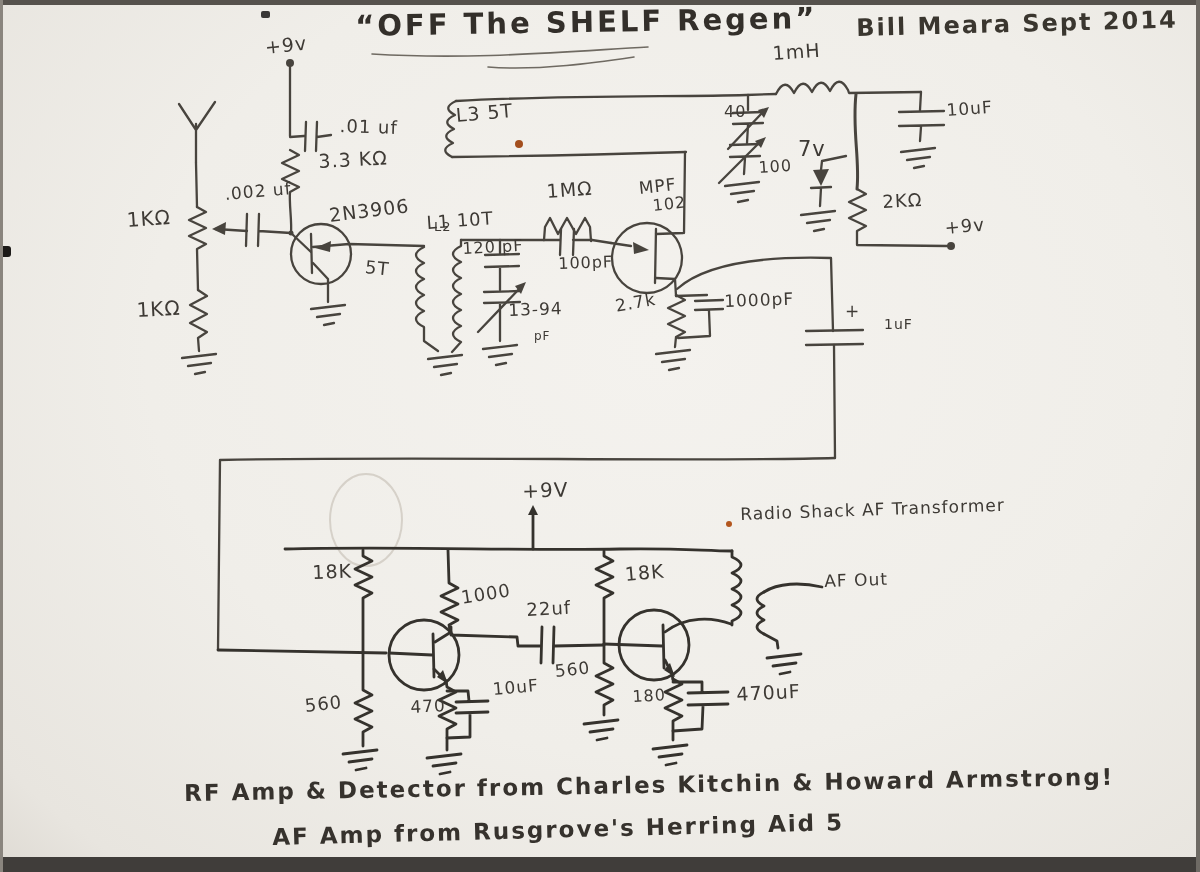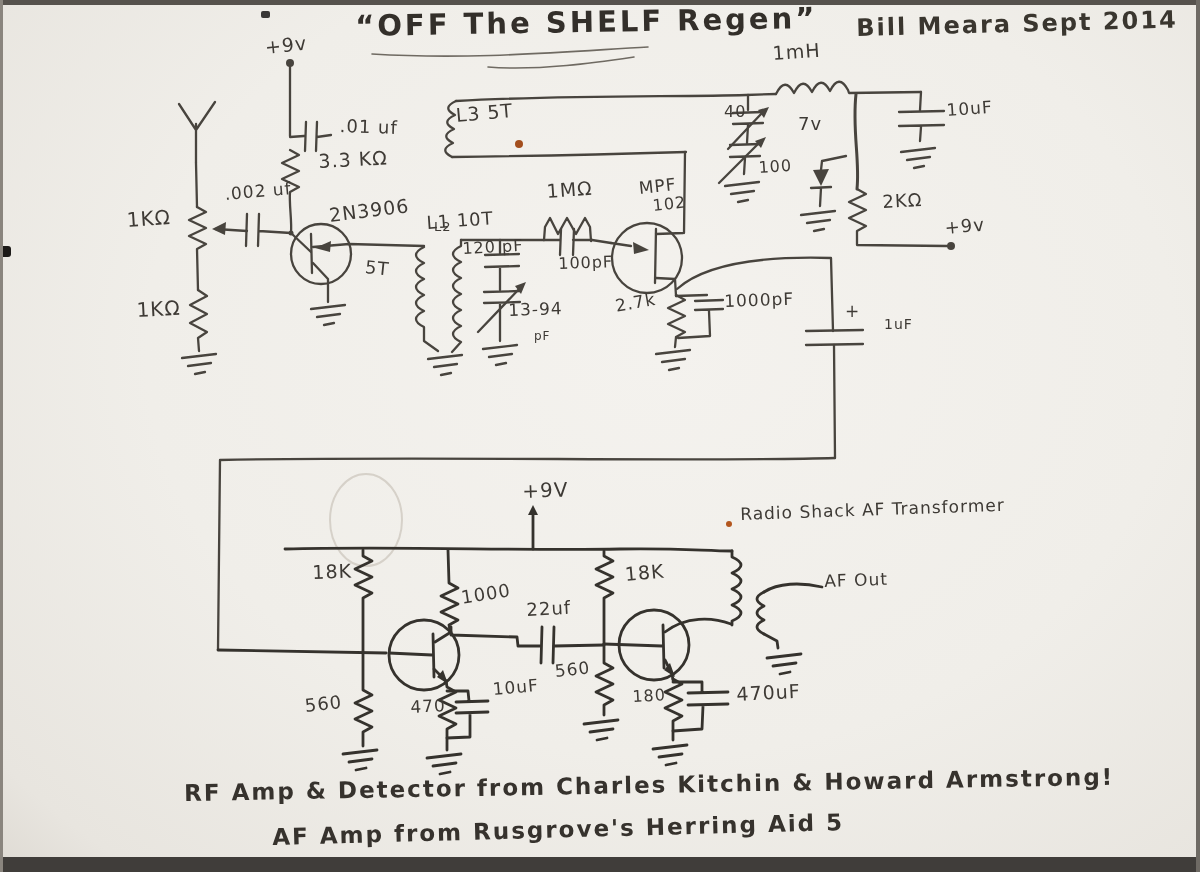--- a/index.html
+++ b/index.html
@@ -277,21 +277,21 @@
 <div class="lbl" style="left:652px;top:198px;font-size:16px;transform:rotate(-6deg)">102</div>
 <div class="lbl" style="left:462px;top:241px;font-size:16px;transform:rotate(-3deg)">120 pF</div>
 <div class="lbl" style="left:558px;top:256px;font-size:16px;transform:rotate(-2deg)">100pF</div>
 <div class="lbl" style="left:508px;top:302px;font-size:17px;transform:rotate(-2deg)">13-94</div>
 <div class="lbl" style="left:534px;top:330px;font-size:12px">pF</div>
 <div class="lbl" style="left:614px;top:298px;font-size:17px;transform:rotate(-10deg)">2.7k</div>
 <div class="lbl" style="left:724px;top:293px;font-size:17px;transform:rotate(-2deg)">1000pF</div>
 <div class="lbl" style="left:772px;top:44px;font-size:19px;transform:rotate(-4deg)">1mH</div>
 <div class="lbl" style="left:724px;top:104px;font-size:16px">40</div>
 <div class="lbl" style="left:758px;top:160px;font-size:16px;transform:rotate(-4deg)">100</div>
-<div class="lbl" style="left:798px;top:115px;font-size:18px">7v</div>
+<div class="lbl" style="left:798px;top:139px;font-size:21px">7v</div>
 <div class="lbl" style="left:946px;top:102px;font-size:17px;transform:rotate(-4deg)">10uF</div>
 <div class="lbl" style="left:882px;top:193px;font-size:18px;transform:rotate(-3deg)">2KΩ</div>
 <div class="lbl" style="left:944px;top:219px;font-size:18px;transform:rotate(-5deg)">+9v</div>
 <div class="lbl" style="left:884px;top:317px;font-size:14px">1uF</div>
 <div class="lbl" style="left:845px;top:303px;font-size:17px">+</div>
 <div class="lbl" style="left:522px;top:481px;font-size:20px;transform:rotate(-2deg)">+9V</div>
 <div class="lbl" style="left:740px;top:506px;font-size:17px;transform:rotate(-2deg)">Radio Shack AF Transformer</div>
 <div class="lbl" style="left:312px;top:563px;font-size:19px;transform:rotate(-2deg)">18K</div>
 <div class="lbl" style="left:460px;top:589px;font-size:18px;transform:rotate(-9deg)">1000</div>
 <div class="lbl" style="left:526px;top:601px;font-size:18px;transform:rotate(-3deg)">22uf</div>

